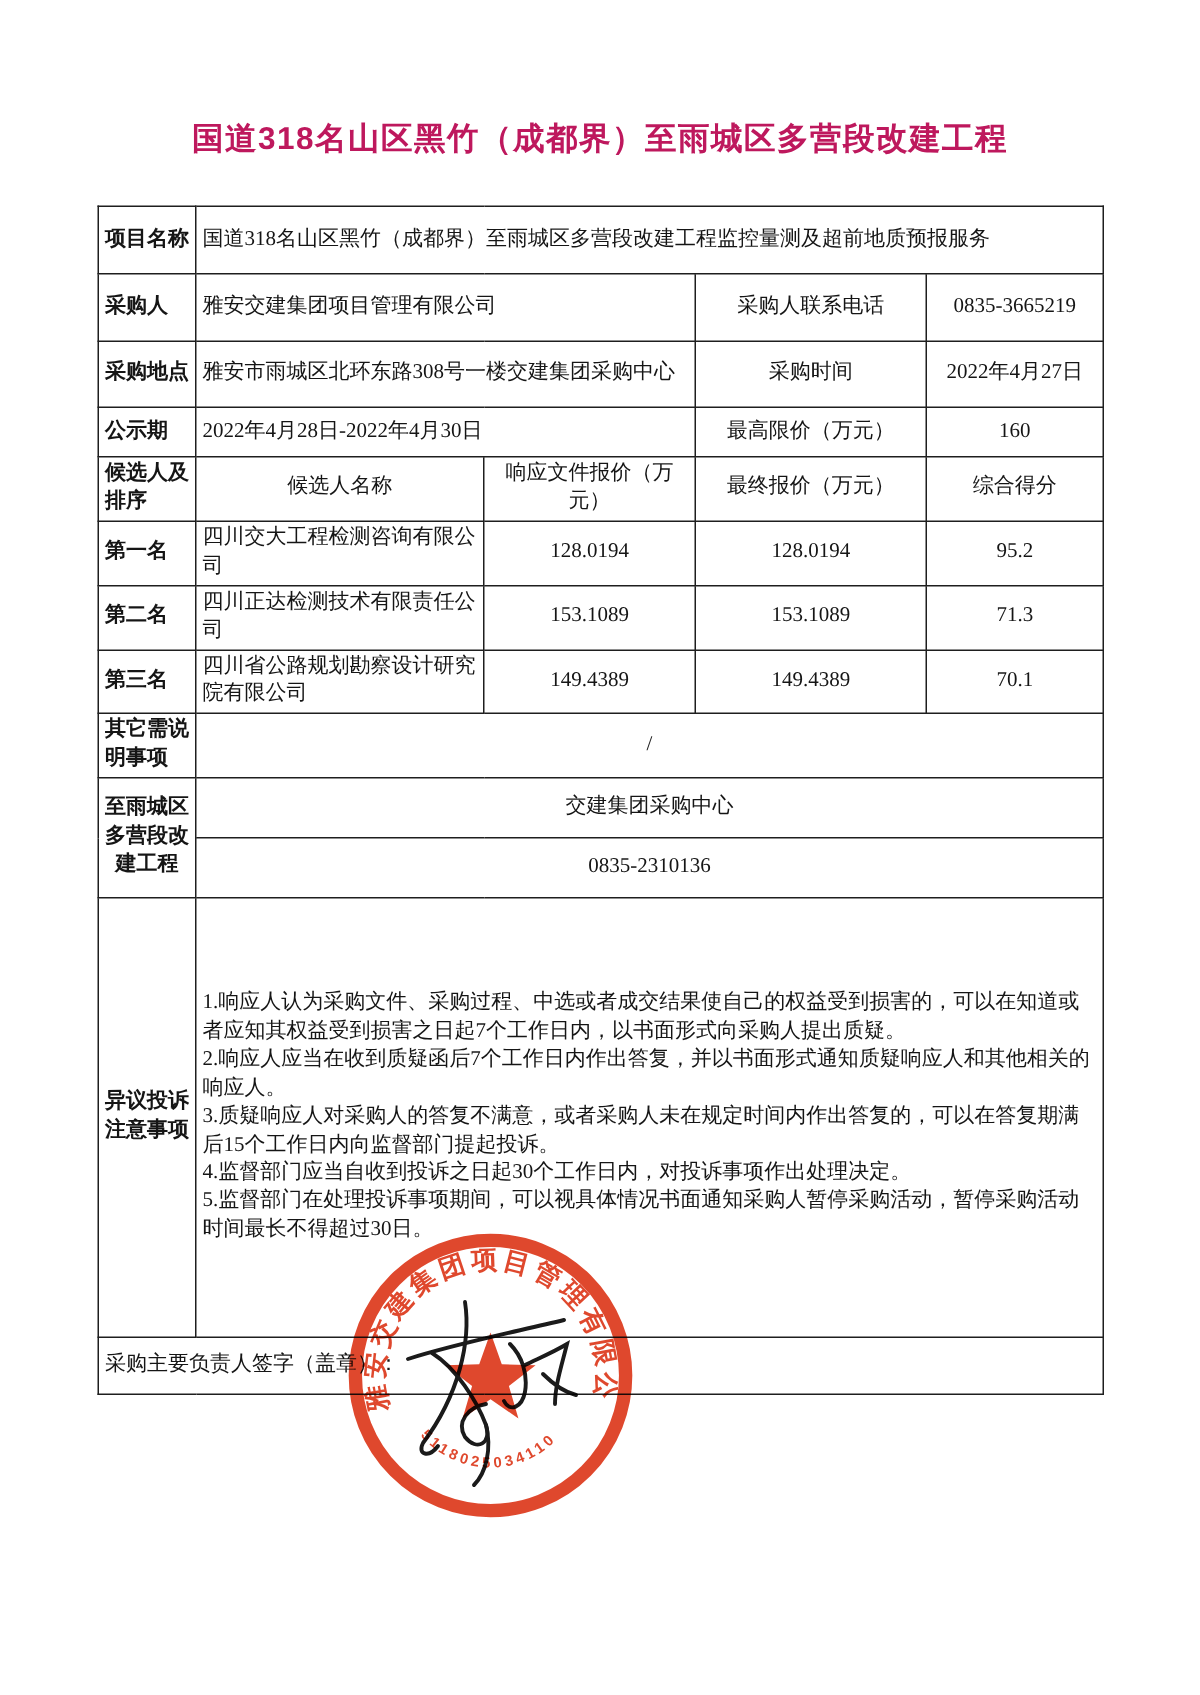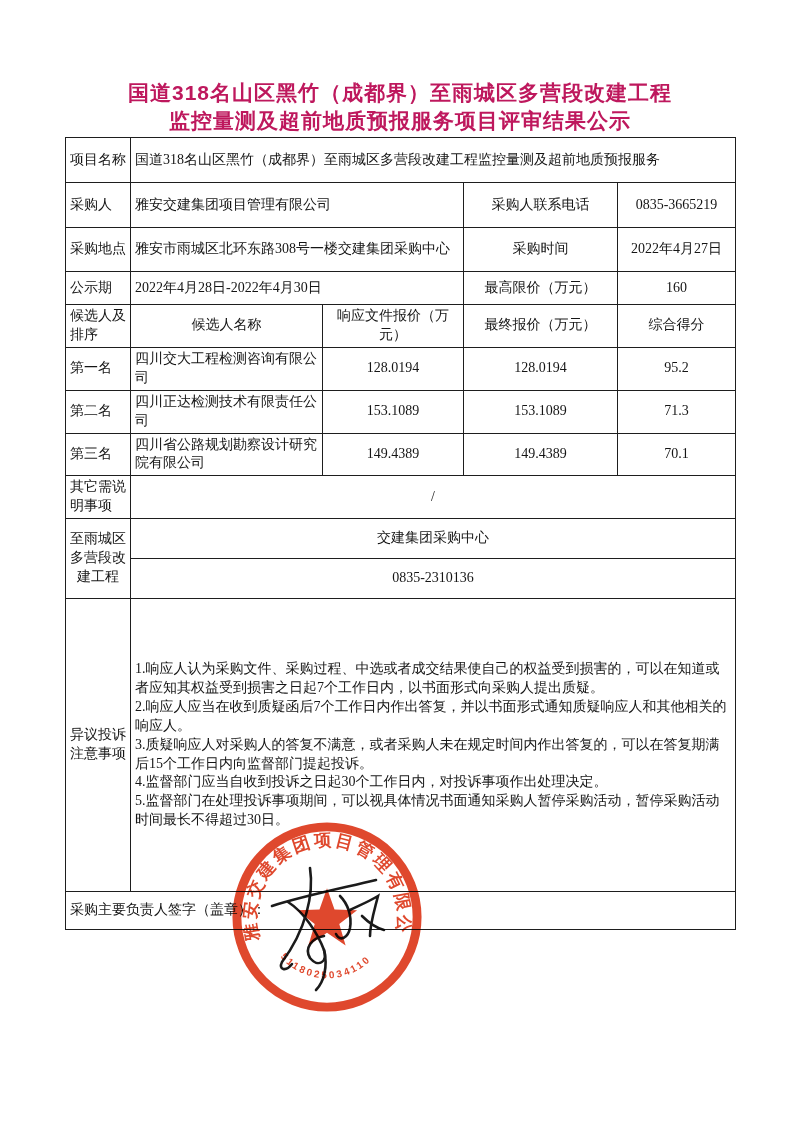--- a/index.html
+++ b/index.html
@@ -19,21 +19,21 @@
   table.doc{
     position:absolute;left:65px;top:137px;width:670px;
     border-collapse:collapse;table-layout:fixed;
   }
   table.doc td{
     border:1.6px solid #1e1e1e;
     font-size:14px;line-height:1.35;
     padding:2px 4px;vertical-align:middle;color:#151515;
     word-break:break-all;
   }
-  td.lbl{padding:2px 2px;}
+  td.lbl{padding:2px 2px;font-weight:bold;}
   td.c{text-align:center;}
   td.l{text-align:left;}
   tr.r1{height:45px;} tr.r2{height:45px;} tr.r3{height:44px;} tr.r4{height:33px;}
   tr.r5{height:40px;margin-top:24px;} tr.r6{height:43px;} tr.r7{height:42px;} tr.r8{height:38px;margin-left:41px;}
   tr.r9{height:42px;margin-top:31px;} tr.r10a{height:40px;} tr.r10b{height:40px;}
   tr.r11{height:293px;} tr.r12{height:38px;}
   td.notes{padding:6px 8px;}
   td.notes .item{margin:0;}
   td.sign{padding-left:6px;font-size:14.5px;}
   .seal{
@@ -43,21 +43,20 @@
   .signature{
     position:absolute;left:258px;top:850px;width:150px;height:145px;
     z-index:4;mix-blend-mode:multiply;pointer-events:none;
   }
 </style>
 </head>
 <body>
 
 <div class="title">
   <div>国道318名山区黑竹（成都界）至雨城区多营段改建工程</div>
-  <div>监控量测及超前地质预报服务项目评审结果公示</div>
 </div>
 
 <table class="doc">
   <colgroup>
     <col style="width:65px">
       <col style="width:192px">
       <col style="width:141px">
       <col style="width:154px">
       <col style="width:118px">
   </colgroup>

